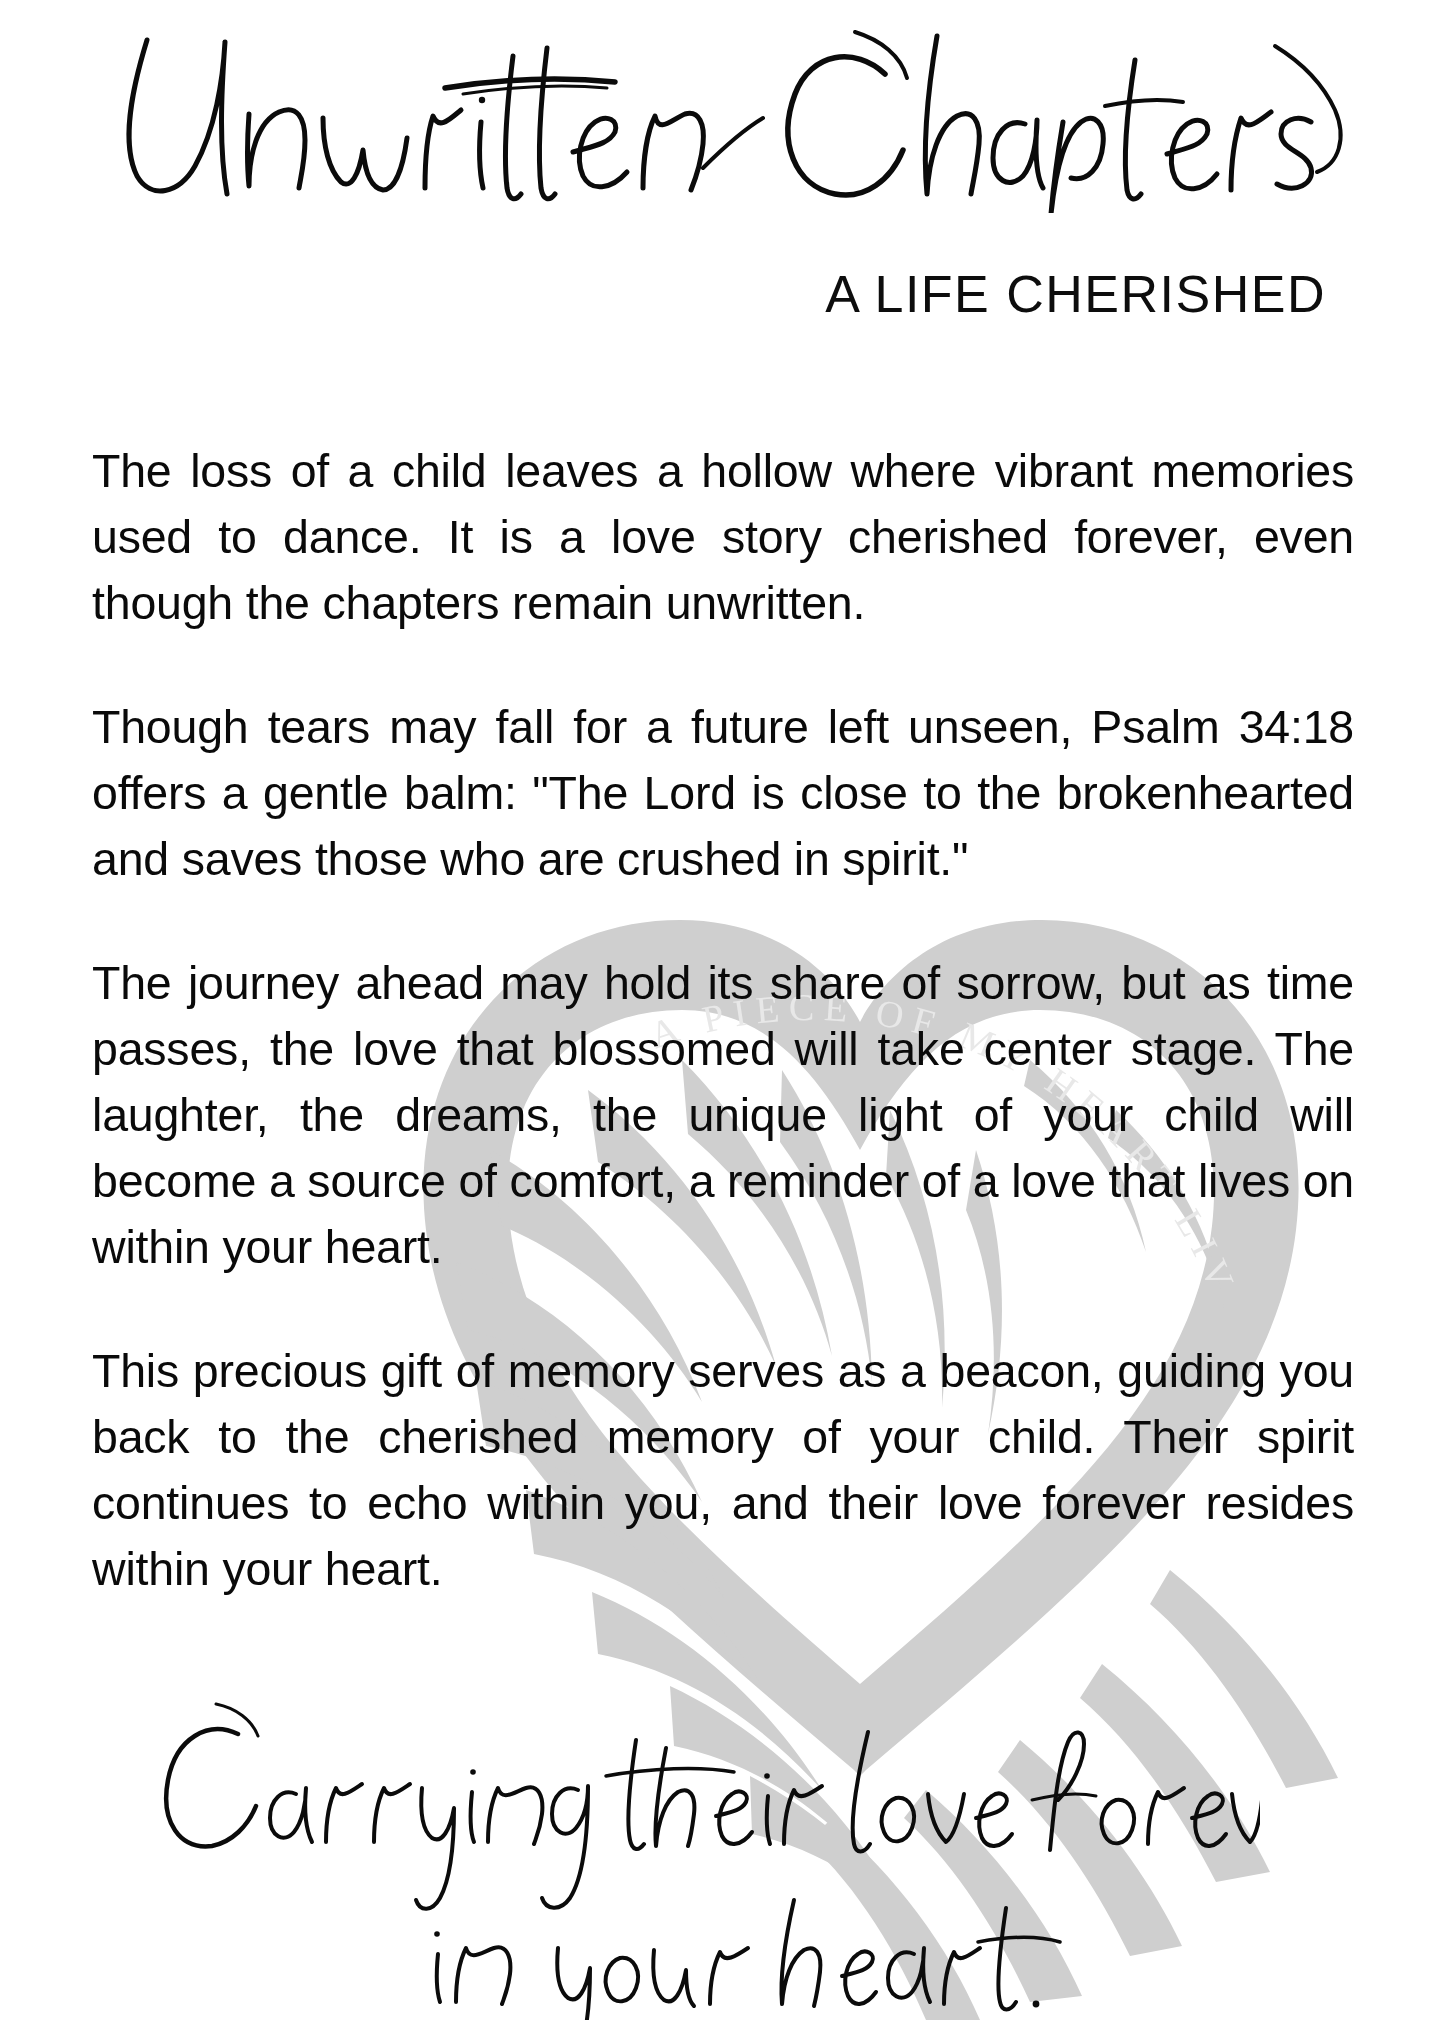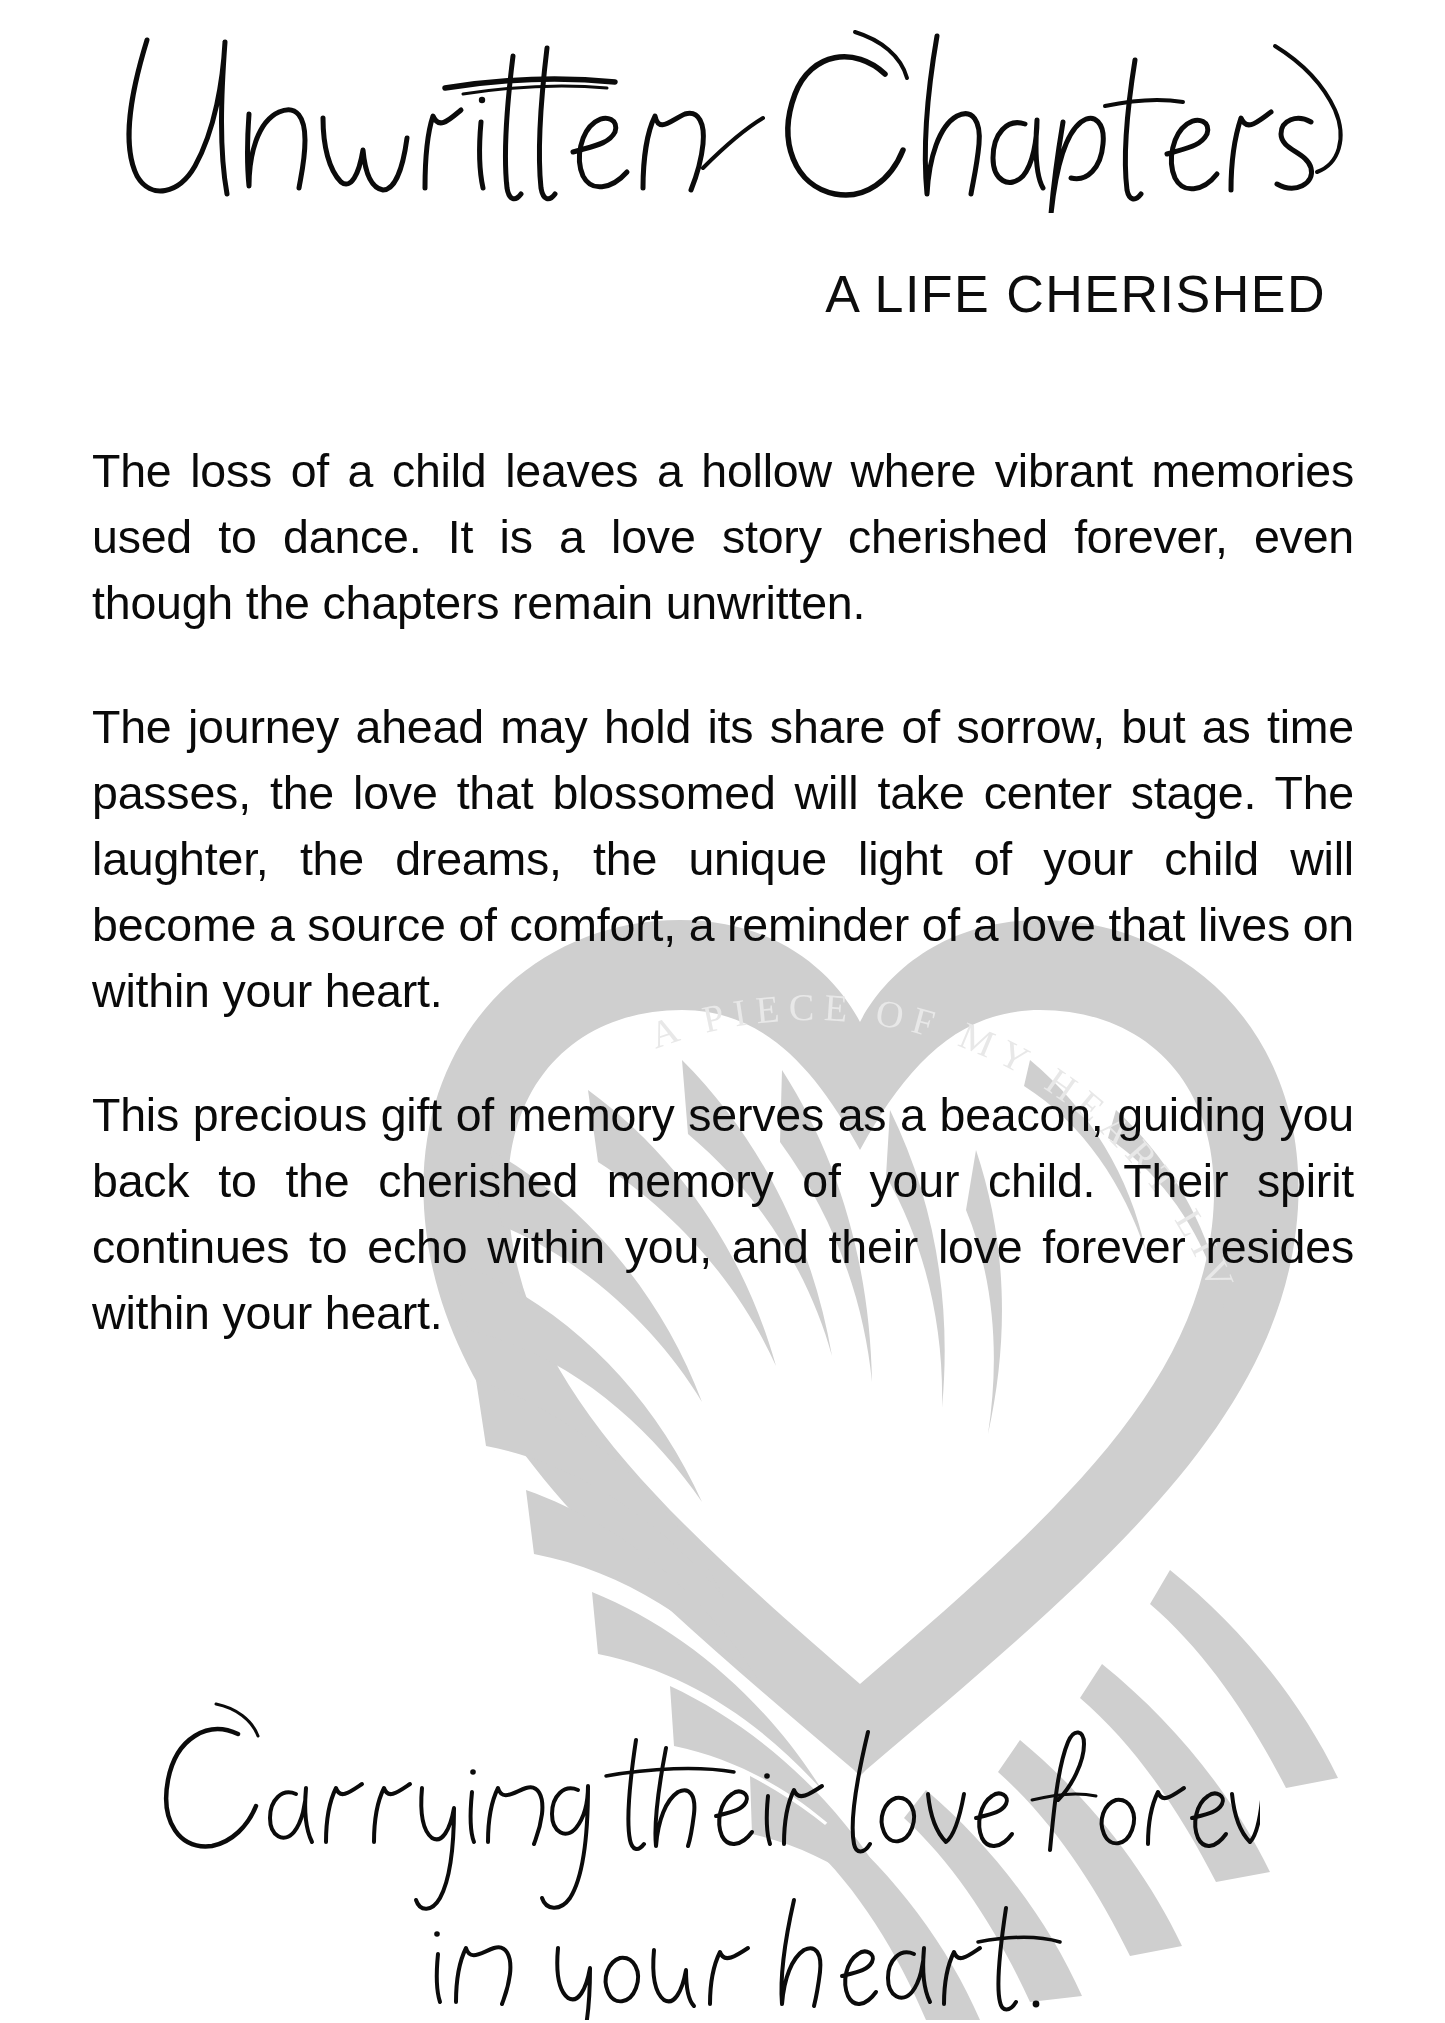--- a/index.html
+++ b/index.html
@@ -215,20 +215,21 @@
           <path d="M1180 28 C 1206 44, 1228 66, 1240 92 C 1252 120, 1244 146, 1222 154" stroke-width="4"></path>
         </g>
       </svg>
     </div>
 
     <div class="doc-subtitle">A LIFE CHERISHED</div>
   </div>
 
   <div class="body-copy">
     <p class="para">The loss of a child leaves a hollow where vibrant memories used to dance. It is a love story cherished forever, even though the chapters remain unwritten.</p>
+    <p class="para">Though tears may fall for a future left unseen, Psalm 34:18 offers a gentle balm: "The Lord is close to the brokenhearted and saves those who are crushed in spirit."</p>
     <p class="para">The journey ahead may hold its share of sorrow, but as time passes, the love that blossomed will take center stage. The laughter, the dreams, the unique light of your child will become a source of comfort, a reminder of a love that lives on within your heart.</p>
     <p class="para">This precious gift of memory serves as a beacon, guiding you back to the cherished memory of your child. Their spirit continues to echo within you, and their love forever resides within your heart.</p>
   </div>
 
   <div class="footer-script">
     <svg viewBox="0 0 1140 330" aria-hidden="true">
       <g fill="none" stroke="#0b0b0b" stroke-width="4" stroke-linecap="round" stroke-linejoin="round">
 
         <path d="M118 44 C 88 30, 56 48, 48 90 C 40 132, 60 160, 92 156 C 112 152, 128 136, 136 116" stroke-width="4.5"></path>
         <path d="M96 14 C 116 18, 132 30, 138 46" stroke-width="3"></path>

